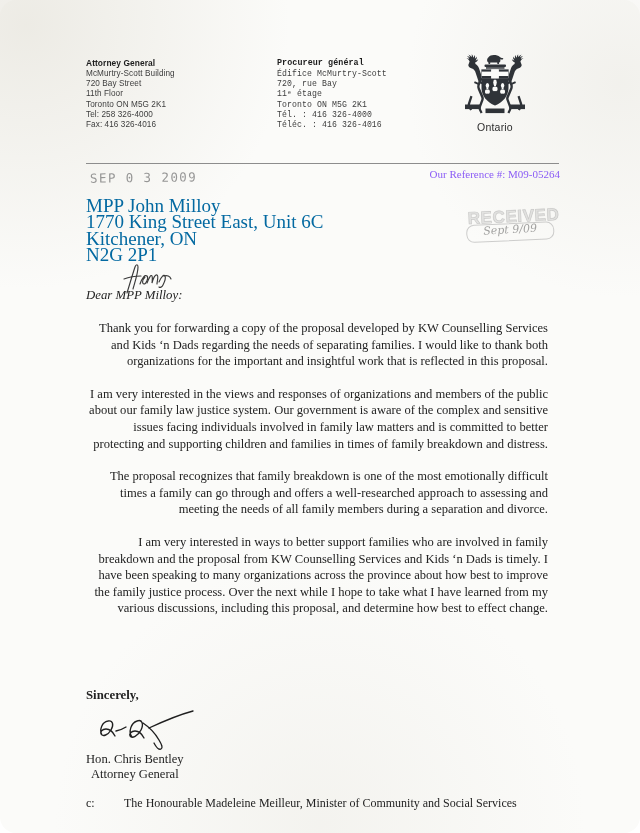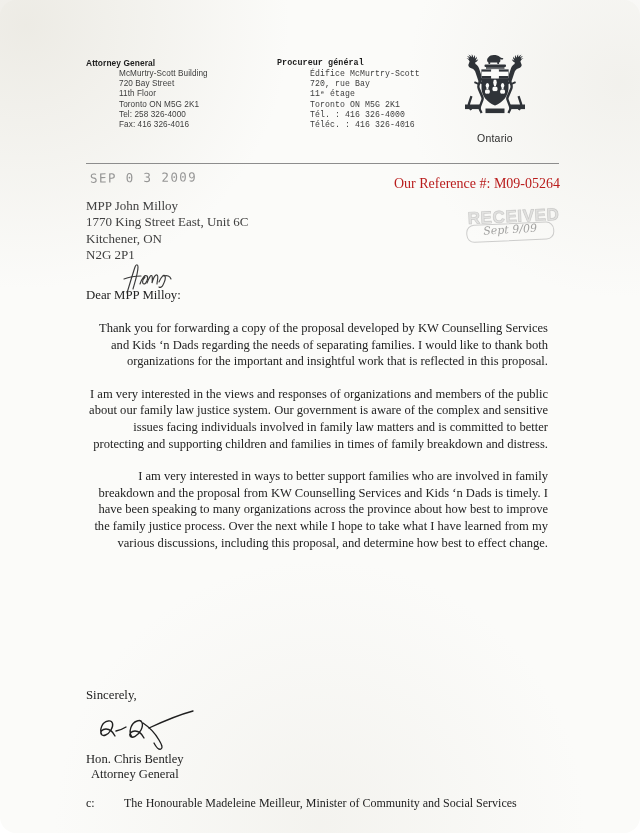--- a/index.html
+++ b/index.html
@@ -53,36 +53,36 @@
     white-space: nowrap;
   }
   .lh-col.en { left: 0; }
   .lh-col.fr { left: 191px; font-family: Liberation Mono, monospace; }
   .lh-title {
     font-weight: bold;
     font-size: 8.4px;
     color: #1d1d1d;
     padding-bottom: .5px;
   }
-  .lh-line { color: #3d3d3d; margin-left: 33px; }
+  .lh-line { color: #3d3d3d; }
 
   
   #crest-block {
     position: absolute;
     left: 452px;
     top: 48px;
     width: 86px;
     text-align: center;
   }
   #crest-svg { display: block; margin: 0 auto; }
   #crest-word {
     font-family: "Liberation Sans", sans-serif;
     font-size: 10.5px;
     color: #2d2d2d;
-    margin-top: 12px;
+    margin-top: 1px;
     letter-spacing: .2px;
   }
 
   
   #header-rule {
     position: absolute;
     left: 86px;
     top: 163px;
     width: 473px;
     height: 1px;
@@ -99,23 +99,23 @@
     letter-spacing: 1.4px;
     color: #8e8e8e;
     transform: rotate(-0.7deg);
     opacity: .92;
   }
 
   
   #reference {
     position: absolute;
     right: 80px;
-    top: 176px;
-    font-size: 14px;
-    color: #b91c1c;
+    top: 168px;
+    font-size: 11px;
+    color: #8b5cf6;
     white-space: nowrap;
   }
 
   
   #received-stamp {
     position: absolute;
     left: 458px;
     top: 206px;
     width: 112px;
     height: 40px;
@@ -152,33 +152,34 @@
     font-size: 11px;
     color: #4a4a4a;
     transform: rotate(-1deg);
   }
 
   
   #addressee {
     position: absolute;
     left: 86px;
     top: 198px;
-    font-size: 13px;
+    font-size: 19px;
     line-height: 16.4px;
-    color: #404040;
+    color: #0369a1;
   }
   #addressee div { white-space: nowrap; }
 
   
   #salutation {
     position: absolute;
     left: 86px;
     top: 288px;
     font-size: 12.8px;
     color: #232323;
+    font-style: italic;
   }
 
   
   #hand-john {
     position: absolute;
     left: 118px;
     top: 262px;
     width: 58px;
     height: 34px;
     pointer-events: none;
@@ -199,20 +200,21 @@
     margin: 0 0 16px 0;
   }
 
   
   #closing {
     position: absolute;
     left: 86px;
     top: 688px;
     font-size: 12.8px;
     color: #232323;
+    font-weight: bold;
   }
   #signature {
     position: absolute;
     left: 96px;
     top: 706px;
     width: 130px;
     height: 48px;
     pointer-events: none;
   }
   #signer {
@@ -354,20 +356,21 @@
       <path d="M41 20 C43 15, 46 12, 47 14 C48 16, 46 21, 45 23 C44 25, 42 26, 41 25"></path>
       <path d="M46 14 C49 13, 52 14, 53 17"></path>
     </g>
   </svg>
 
   <div id="salutation">Dear MPP Milloy:</div>
 
   <div id="body">
     <p>Thank you for forwarding a copy of the proposal developed by KW Counselling Services and Kids ‘n Dads regarding the needs of separating families.  I would like to thank both organizations for the important and insightful work that is reflected in this proposal.</p>
     <p>I am very interested in the views and responses of organizations and members of the public about our family law justice system.  Our government is aware of the complex and sensitive issues facing individuals involved in family law matters and is committed to better protecting and supporting children and families in times of family breakdown and distress.</p>
+    <p>The proposal recognizes that family breakdown is one of the most emotionally difficult times a family can go through and offers a well-researched approach to assessing and meeting the needs of all family members during a separation and divorce.</p>
     <p>I am very interested in ways to better support families who are involved in family breakdown and the proposal from KW Counselling Services and Kids ‘n Dads is timely.  I have been speaking to many organizations across the province about how best to improve the family justice process.  Over the next while I hope to take what I have learned from my various discussions, including this proposal, and determine how best to effect change.</p>
   </div>
 
   <div id="closing">Sincerely,</div>
 
   <svg id="signature" viewBox="0 0 130 48">
     <g fill="none" stroke="#1f1f1f" stroke-width="1.35" stroke-linecap="round">
       <path d="M6 29 C3 24, 6 16, 12 15 C17 14, 18 19, 15 24 C12 29, 7 31, 5 28 C4 26, 6 23, 10 23 C14 23, 17 26, 19 30"></path>
       <path d="M20 25 C24 24, 27 23, 30 21"></path>
       <path d="M36 31 C32 26, 35 17, 41 15 C46 13, 48 18, 45 24 C42 30, 36 33, 34 30 C33 28, 35 25, 39 25 C43 25, 46 28, 48 32"></path>

